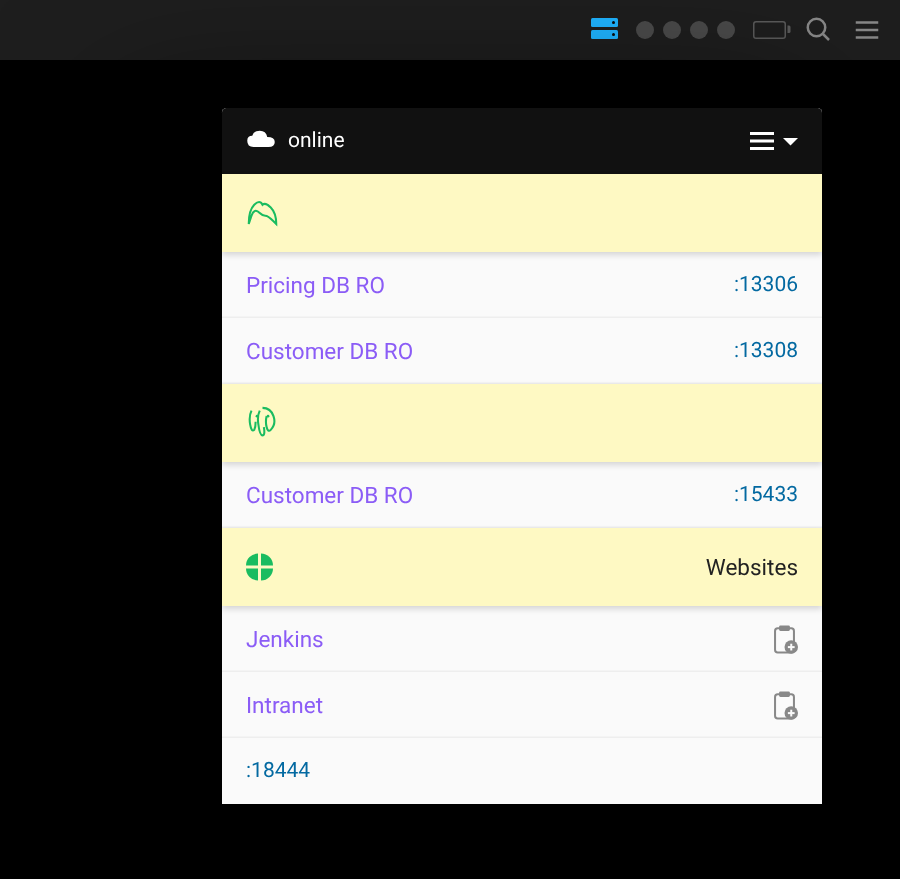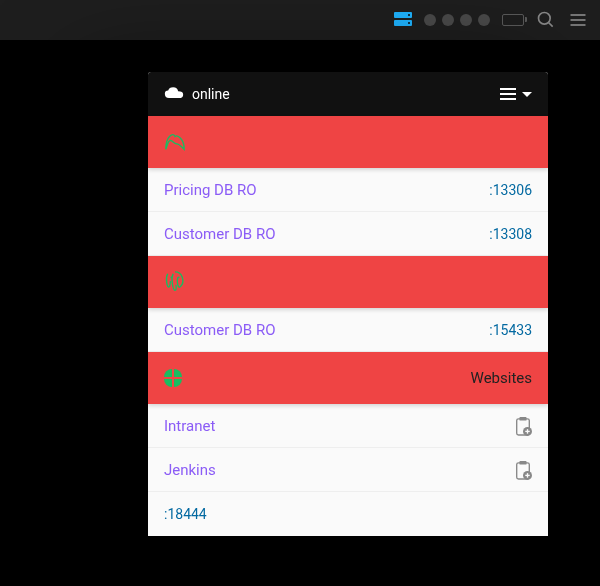--- a/index.html
+++ b/index.html
@@ -135,21 +135,21 @@
       border-right: 5px solid transparent;
       border-top: 5px solid #fff;
       margin-left: 2px;
     }
     .section-header {
       height: 52px;
       display: flex;
       align-items: center;
       padding: 0 16px;
       box-shadow: 0 2px 4px rgba(0,0,0,0.15);
-      background: #ef4444;
+      background: #fef9c3;
       position: relative;
       z-index: 2;
       justify-content: space-between;
     }
     .section-label {
       color: #222;
       font-size: 15px;
       font-weight: 400;
     }
     .list-item {
@@ -264,36 +264,36 @@
   <div class="section-header">
     <div class="globe-icon">
       <span></span>
         <span></span>
         <span></span>
         <span></span>
     </div>
     <span class="section-label">Websites</span>
   </div>
   <div class="list-item">
+    <span class="item-name">Jenkins</span>
+    <svg class="clipboard-icon" viewBox="0 0 20 22">
+      <rect x="3" y="3" width="14" height="18" rx="2" fill="none" stroke="#888" stroke-width="1.5"></rect>
+      <rect x="6" y="1" width="8" height="4" rx="1" fill="#888"></rect>
+      <circle cx="15" cy="17" r="5" fill="#888"></circle>
+      <line x1="15" y1="14.5" x2="15" y2="19.5" stroke="#fafafa" stroke-width="1.5"></line>
+      <line x1="12.5" y1="17" x2="17.5" y2="17" stroke="#fafafa" stroke-width="1.5"></line>
+    </svg>
+  </div>
+  <div class="list-item">
     <span class="item-name">Intranet</span>
     <svg class="clipboard-icon" viewBox="0 0 20 22">
       <rect x="3" y="3" width="14" height="18" rx="2" fill="none" stroke="#888" stroke-width="1.5"></rect>
       <rect x="6" y="1" width="8" height="4" rx="1" fill="#888"></rect>
       <circle cx="15" cy="17" r="5" fill="#888"></circle>
       <line x1="15" y1="14.5" x2="15" y2="19.5" stroke="#fafafa" stroke-width="1.5"></line>
       <line x1="12.5" y1="17" x2="17.5" y2="17" stroke="#fafafa" stroke-width="1.5"></line>
     </svg>
   </div>
-  <div class="list-item">
-    <span class="item-name">Jenkins</span>
-    <svg class="clipboard-icon" viewBox="0 0 20 22">
-      <rect x="3" y="3" width="14" height="18" rx="2" fill="none" stroke="#888" stroke-width="1.5"></rect>
-      <rect x="6" y="1" width="8" height="4" rx="1" fill="#888"></rect>
-      <circle cx="15" cy="17" r="5" fill="#888"></circle>
-      <line x1="15" y1="14.5" x2="15" y2="19.5" stroke="#fafafa" stroke-width="1.5"></line>
-      <line x1="12.5" y1="17" x2="17.5" y2="17" stroke="#fafafa" stroke-width="1.5"></line>
-    </svg>
-  </div>
 
   <div class="list-item">
     <span class="item-port">:18444</span>
   </div>
 </div>
 
 </body></html>

